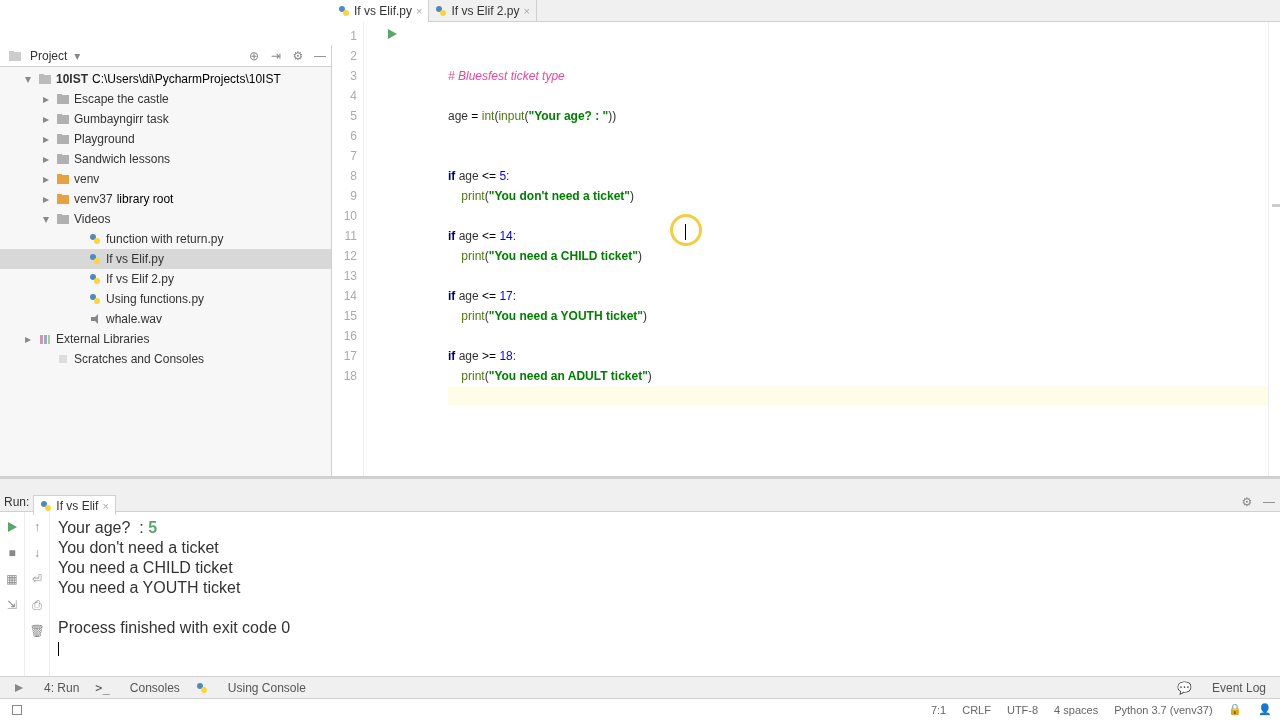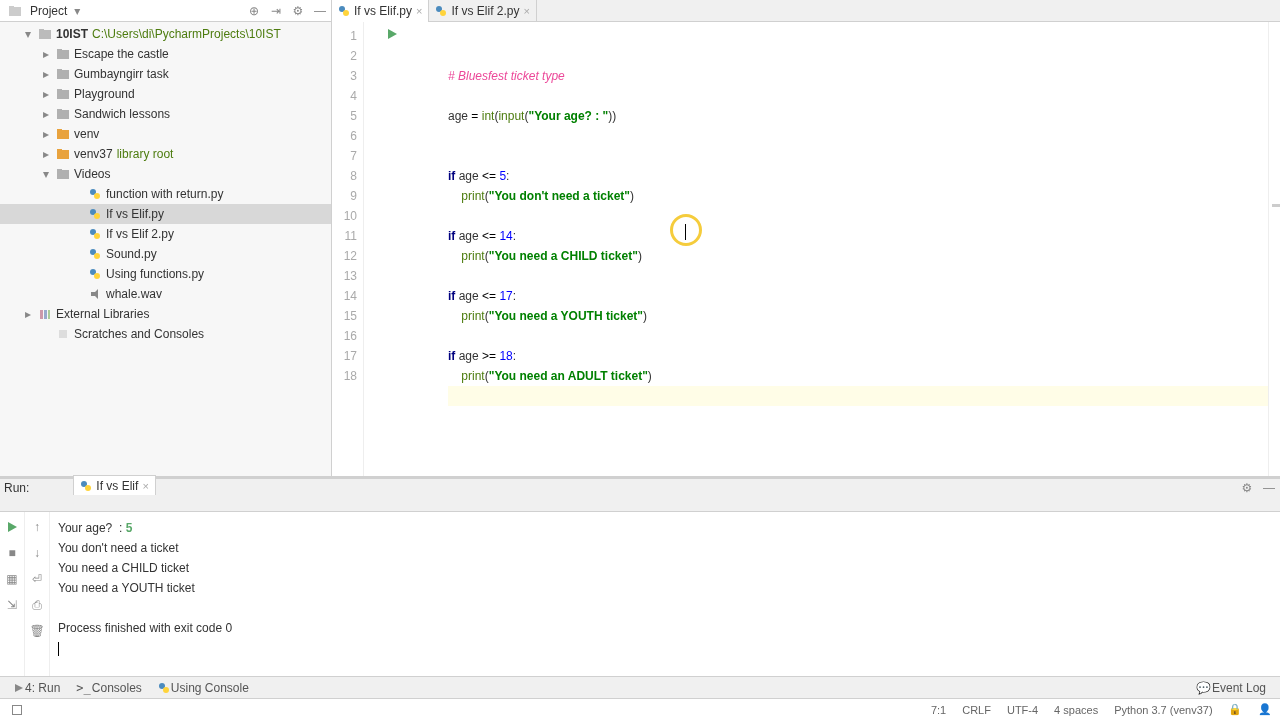--- a/index.html
+++ b/index.html
@@ -1,36 +1,36 @@
 <!DOCTYPE html>
 <html><head>
 <meta charset="utf-8">
 <style>
 * { margin: 0; padding: 0; box-sizing: border-box; font-family: -apple-system, 'Segoe UI', Arial, sans-serif; }
 body { width: 1280px; height: 720px; background: #fff; display: flex; flex-direction: column; font-size: 12px; color: #333; overflow: hidden; }
 
 .top-area { display: flex; flex: 1; min-height: 0; }
 
-.sidebar { width: 332px; border-right: 1px solid #d0d0d0; display: flex; flex-direction: column; background: #f7f7f7; }
+.sidebar { width: 332px; border-right: 1px solid #d0d0d0; display: flex; flex-direction: column; background: #f7f7f7; margin-top: 45px; }
 .sidebar-header { display: flex; align-items: center; height: 22px; padding: 0 4px; border-bottom: 1px solid #d0d0d0; background: #fff; }
 .sidebar-header .title { display: flex; align-items: center; gap: 4px; flex: 1; }
 .sidebar-header .hdr-icons { display: flex; gap: 8px; color: #888; }
 .hdr-icon { width: 14px; height: 14px; display: flex; align-items: center; justify-content: center; cursor: pointer; }
 
 .tree { flex: 1; overflow: auto; padding: 2px 0; }
 .tree-row { display: flex; align-items: center; height: 20px; cursor: pointer; }
 .tree-row.selected { background: #d8d8d8; }
 .tree-indent { flex-shrink: 0; }
 .chev { width: 12px; height: 12px; display: flex; align-items: center; justify-content: center; color: #888; }
 .tree-icon { width: 16px; height: 16px; margin: 0 3px; display: flex; align-items: center; justify-content: center; }
 .folder-icon { color: #b0b0b0; }
 .folder-icon.orange { color: #e8a23d; }
 .py-icon { color: #4b8bbe; }
 .tree-label { white-space: nowrap; }
-.tree-sub { color: #4d7c0f; margin-left: 4px; }
+.tree-sub { color: #000000; margin-left: 4px; }
 
 .editor-area { flex: 1; display: flex; flex-direction: column; min-width: 0; }
 .tabs { display: flex; align-items: center; height: 22px; border-bottom: 1px solid #d0d0d0; background: #f0f0f0; }
 .tab { display: flex; align-items: center; padding: 0 6px; height: 22px; gap: 4px; border-right: 1px solid #d0d0d0; cursor: pointer; }
 .tab.active { background: #fff; }
 .tab-close { color: #aaa; font-size: 11px; cursor: pointer; }
 .tab .py-icon { width: 12px; height: 12px; }
 
 .gutter-run { width: 56px; display: flex; flex-direction: column; align-items: center; padding-top: 4px; }
 .run-icon { color: #59a869; margin-top: 2px; }
@@ -47,33 +47,33 @@
 .c-str { color: #008000; font-weight: bold; }
 .c-op { color: #000; }
 
 .caret-highlight { position: absolute; width: 32px; height: 32px; border: 3px solid #f5cc3c; border-radius: 50%; pointer-events: none; top: 192px; left: 250px; }
 .text-caret { position: absolute; width: 1px; height: 16px; background: #000; top: 202px; left: 265px; }
 
 .min-map { width: 12px; background: #fff; border-left: 1px solid #eee; position: relative; }
 .min-mark { position: absolute; right: 0; width: 8px; height: 3px; background: #ccc; }
 
 .run-panel { border-top: 3px solid #d0d0d0; display: flex; flex-direction: column; height: 200px; }
-.run-header { display: flex; align-items: flex-end; height: 22px; background: #f0f0f0; border-bottom: 1px solid #d0d0d0; padding: 16px 4px; gap: 40px; }
+.run-header { display: flex; align-items: flex-start; height: 22px; background: #f0f0f0; border-bottom: 1px solid #d0d0d0; padding: 16px 4px; }
 .run-header .run-tab { display: flex; align-items: center; gap: 4px; background: #fff; padding: 0 6px; height: 20px; border: 1px solid #d0d0d0; border-bottom: none; margin-left: 4px; }
 .run-header .run-hdr-icons { margin-left: auto; display: flex; gap: 8px; color: #888; }
 
 .run-body { flex: 1; display: flex; min-height: 0; }
 .run-toolbar { width: 50px; display: flex; }
 .run-tcol { width: 25px; display: flex; flex-direction: column; align-items: center; gap: 12px; padding-top: 8px; color: #888; border-right: 1px solid #eee; }
 .run-tcol .ticon { width: 14px; height: 14px; cursor: pointer; display: flex; align-items: center; justify-content: center; }
-.run-output { flex: 1; padding: 6px 8px; font-family: 'Consolas', monospace; font-size: 12px; line-height: 20px; white-space: pre; }
+.run-output { flex: 1; padding: 6px 8px; font-family: 'Consolas', monospace; font-size: 16px; line-height: 20px; white-space: pre; }
 .run-output .cursor { display: inline-block; width: 1px; height: 14px; background: #000; vertical-align: middle; }
 
 .bottom-bar { height: 22px; border-top: 1px solid #d0d0d0; background: #f0f0f0; display: flex; align-items: center; padding: 0 6px; }
-.bottom-btn { display: flex; align-items: center; gap: 1px; padding: 0 8px; height: 20px; cursor: pointer; color: #555; }
+.bottom-btn { display: flex; align-items: center; gap: 20px; padding: 0 8px; height: 20px; cursor: pointer; color: #555; }
 .bottom-spacer { flex: 1; }
 
 .status-bar { height: 22px; border-top: 1px solid #d0d0d0; display: flex; align-items: center; padding: 0 8px; font-size: 11px; color: #666; }
 .status-bar .sb-item { margin-left: 16px; }
 .status-bar .sb-spacer { flex: 1; }
 .sb-sq { width: 10px; height: 10px; border: 1px solid #888; margin-left: 4px; }
 
 svg { display: block; }
 </style>
 </head>
@@ -216,31 +216,20 @@
           <div class="tree-row">
             <span class="tree-indent" style="width: 72px;"></span>
             <span class="chev"></span>
             <span class="tree-icon py-icon">
               <svg width="12" height="12" viewBox="0 0 12 12">
                 <circle cx="4" cy="4" r="3" fill="#4b8bbe"></circle>
                 <circle cx="8" cy="8" r="3" fill="#ffd43b"></circle>
               </svg>
             </span>
             <span class="tree-label">If vs Elif 2.py</span>
-          </div>
-          <div class="tree-row">
-            <span class="tree-indent" style="width: 72px;"></span>
-            <span class="chev"></span>
-            <span class="tree-icon py-icon">
-              <svg width="12" height="12" viewBox="0 0 12 12">
-                <circle cx="4" cy="4" r="3" fill="#4b8bbe"></circle>
-                <circle cx="8" cy="8" r="3" fill="#ffd43b"></circle>
-              </svg>
-            </span>
-            <span class="tree-label">Sound.py</span>
           </div>
           <div class="tree-row">
             <span class="tree-indent" style="width: 72px;"></span>
             <span class="chev"></span>
             <span class="tree-icon py-icon">
               <svg width="12" height="12" viewBox="0 0 12 12">
                 <circle cx="4" cy="4" r="3" fill="#4b8bbe"></circle>
                 <circle cx="8" cy="8" r="3" fill="#ffd43b"></circle>
               </svg>
             </span>
@@ -409,18 +398,18 @@
     <span>💬</span>
     <span>Event Log</span>
   </div>
 </div>
 
 <div class="status-bar">
   <span class="sb-sq"></span>
   <span class="sb-spacer"></span>
   <span class="sb-item">7:1</span>
   <span class="sb-item">CRLF</span>
-  <span class="sb-item">UTF-4</span>
+  <span class="sb-item">UTF-8</span>
   <span class="sb-item">4 spaces</span>
   <span class="sb-item">Python 3.7 (venv37)</span>
   <span class="sb-item">🔒</span>
   <span class="sb-item">👤</span>
 </div>
 
 </body></html>

